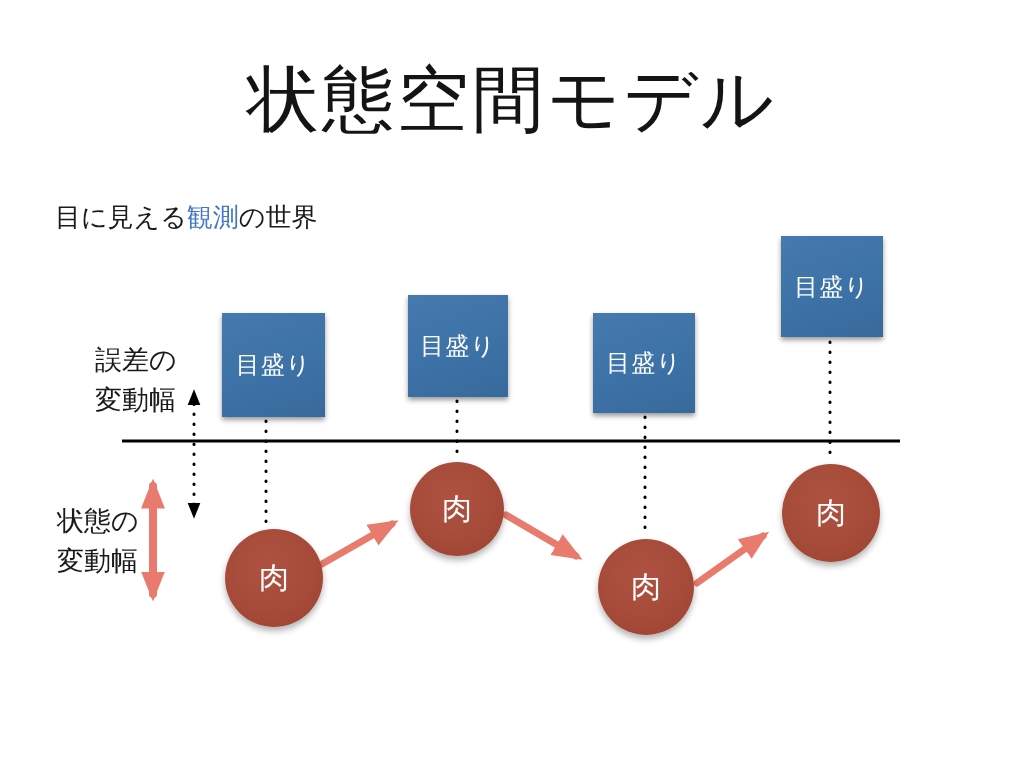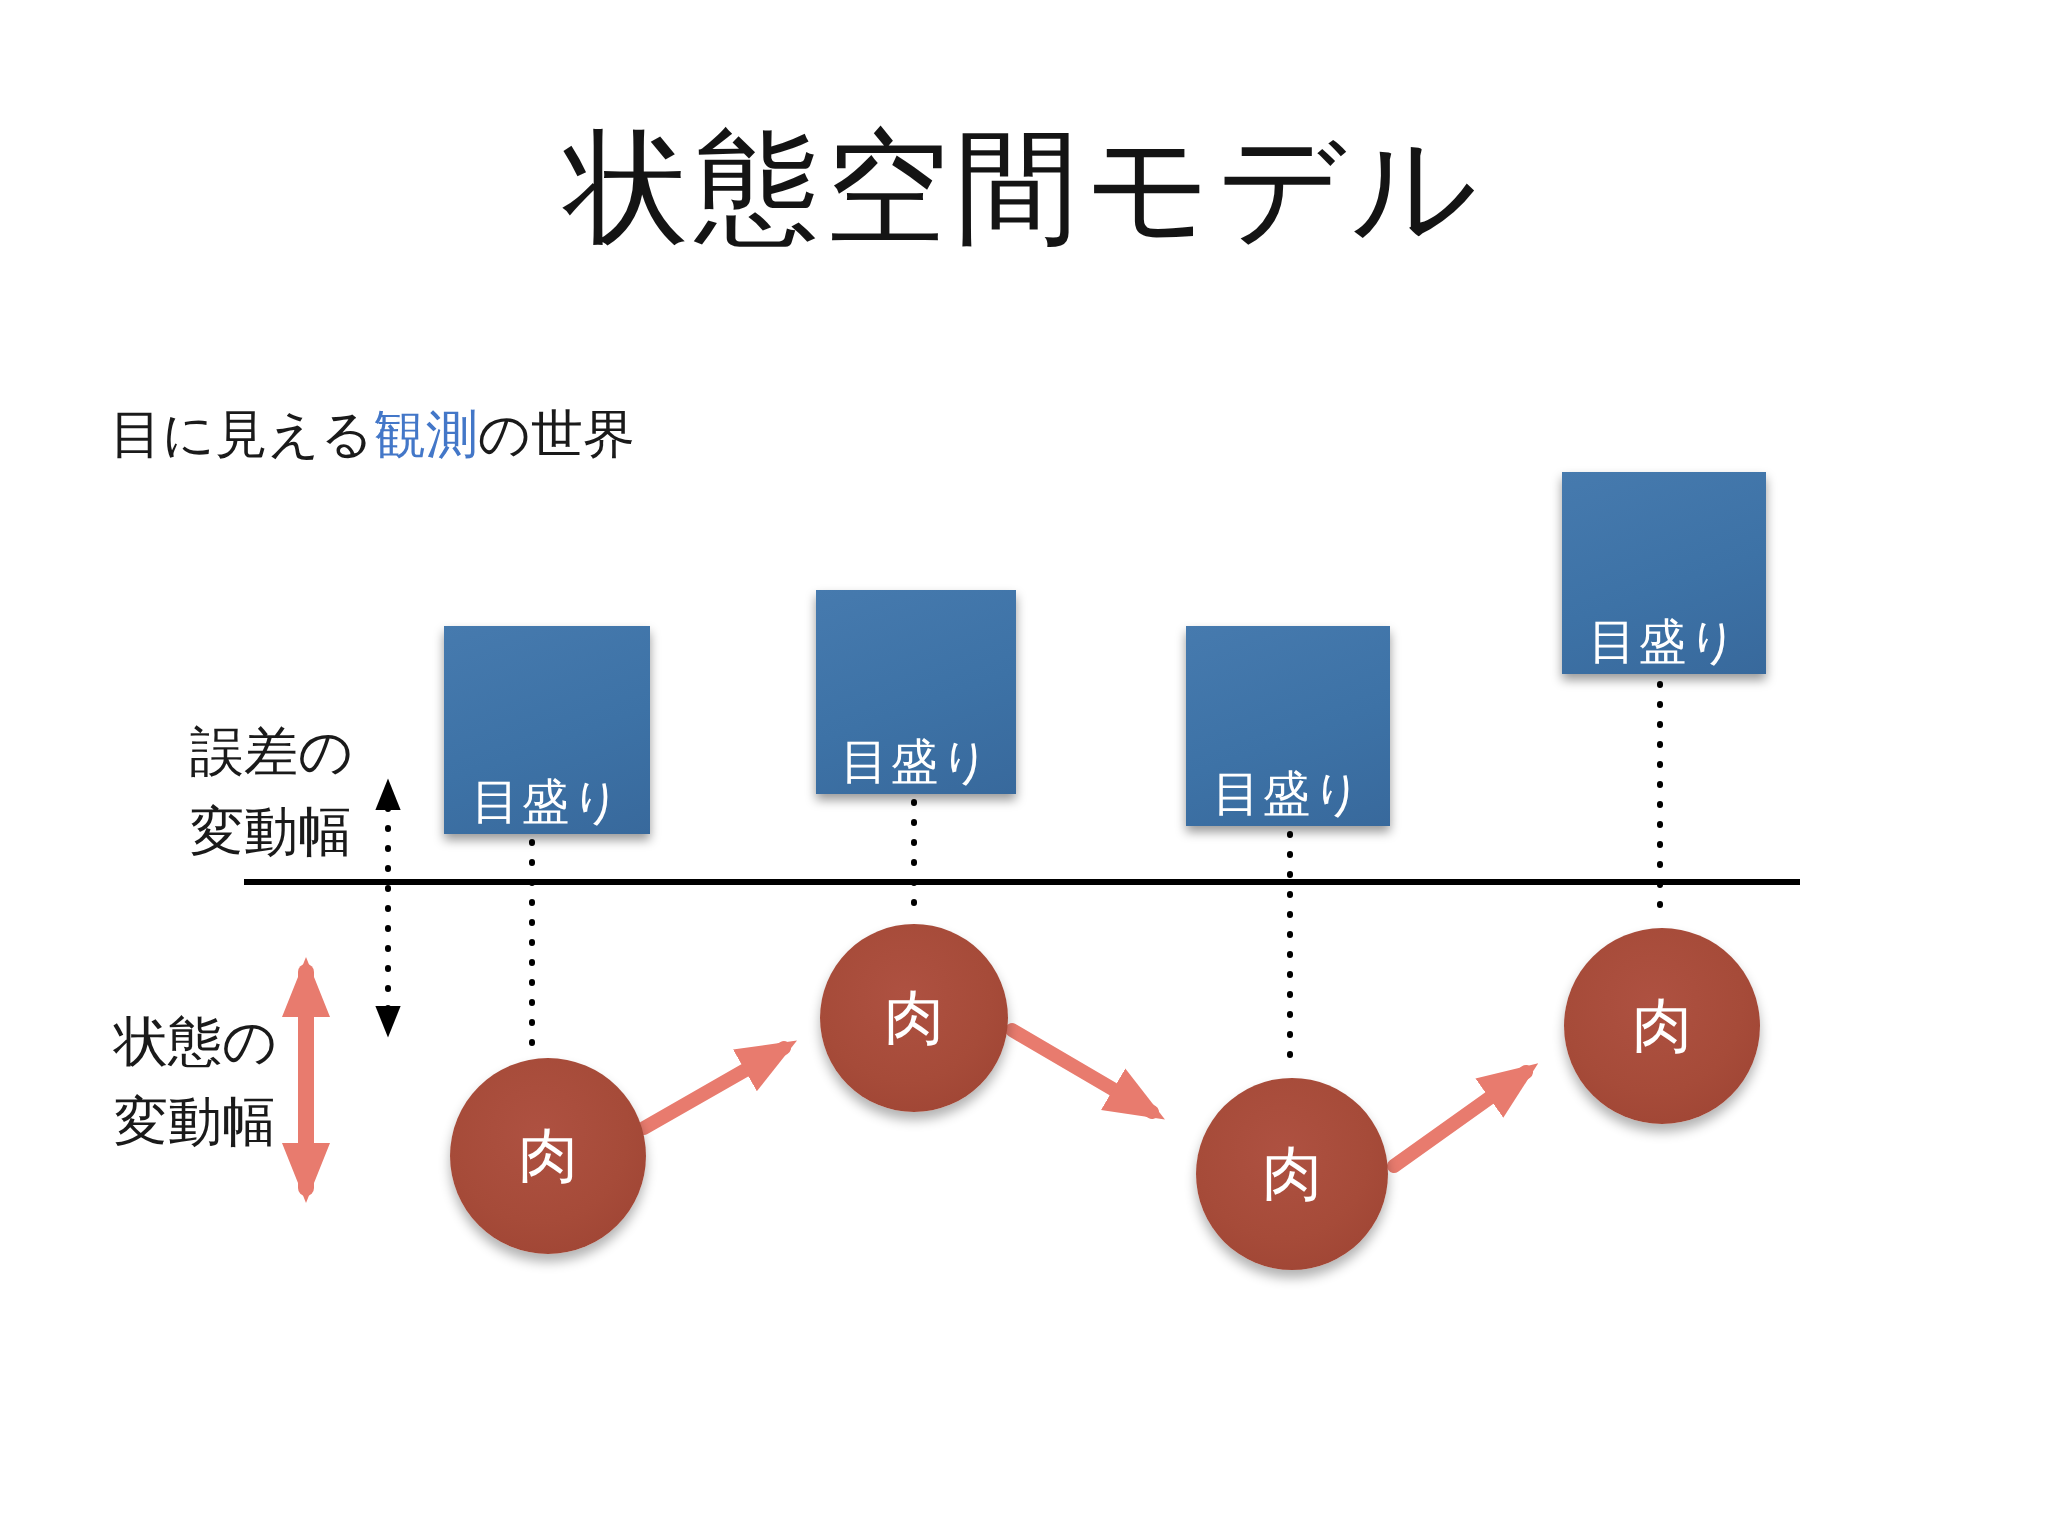--- a/index.html
+++ b/index.html
@@ -16,21 +16,21 @@
     width: 1024px;
     height: 768px;
     background: #ffffff;
   }
   .title {
     position: absolute;
     left: 0; right: 0;
     top: 52px;
     margin: 0;
     text-align: center;
-    font-size: 62px;
+    font-size: 72px;
     font-weight: 400;
     color: #141414;
     letter-spacing: 3px;
   }
   .world-label {
     position: absolute;
     font-size: 26px;
     color: #1a1a1a;
     white-space: nowrap;
   }
@@ -38,32 +38,32 @@
   .world-label.bottom { left: 40px; top: 644px; }
   .hl-blue { color: #4377c8; }
   .hl-red  { color: #e2685d; }
   .side-label {
     position: absolute;
     font-size: 27px;
     line-height: 40px;
     color: #1a1a1a;
     white-space: nowrap;
   }
-  .side-label.error { left: 95px; top: 356px; }
+  .side-label.error { left: 95px; top: 340px; }
   .side-label.state { left: 57px; top: 501px; }
   svg.overlay {
     position: absolute;
     left: 0; top: 0;
     width: 1024px;
     height: 768px;
   }
   .obs-box {
     position: absolute;
     display: flex;
-    align-items: flex-end;
+    align-items: center;
     justify-content: center;
     color: #ffffff;
     font-size: 24px;
     letter-spacing: 1px;
     background: linear-gradient(160deg, #467aae 0%, #3d72a6 55%, #38699c 100%);
     box-shadow: 0 3px 5px rgba(0,0,0,0.40);
   }
   .sq1 { left: 222px; top: 313px; width: 103px; height: 104px; }
   .sq2 { left: 408px; top: 295px; width: 100px; height: 102px; }
   .sq3 { left: 593px; top: 313px; width: 102px; height: 100px; }

